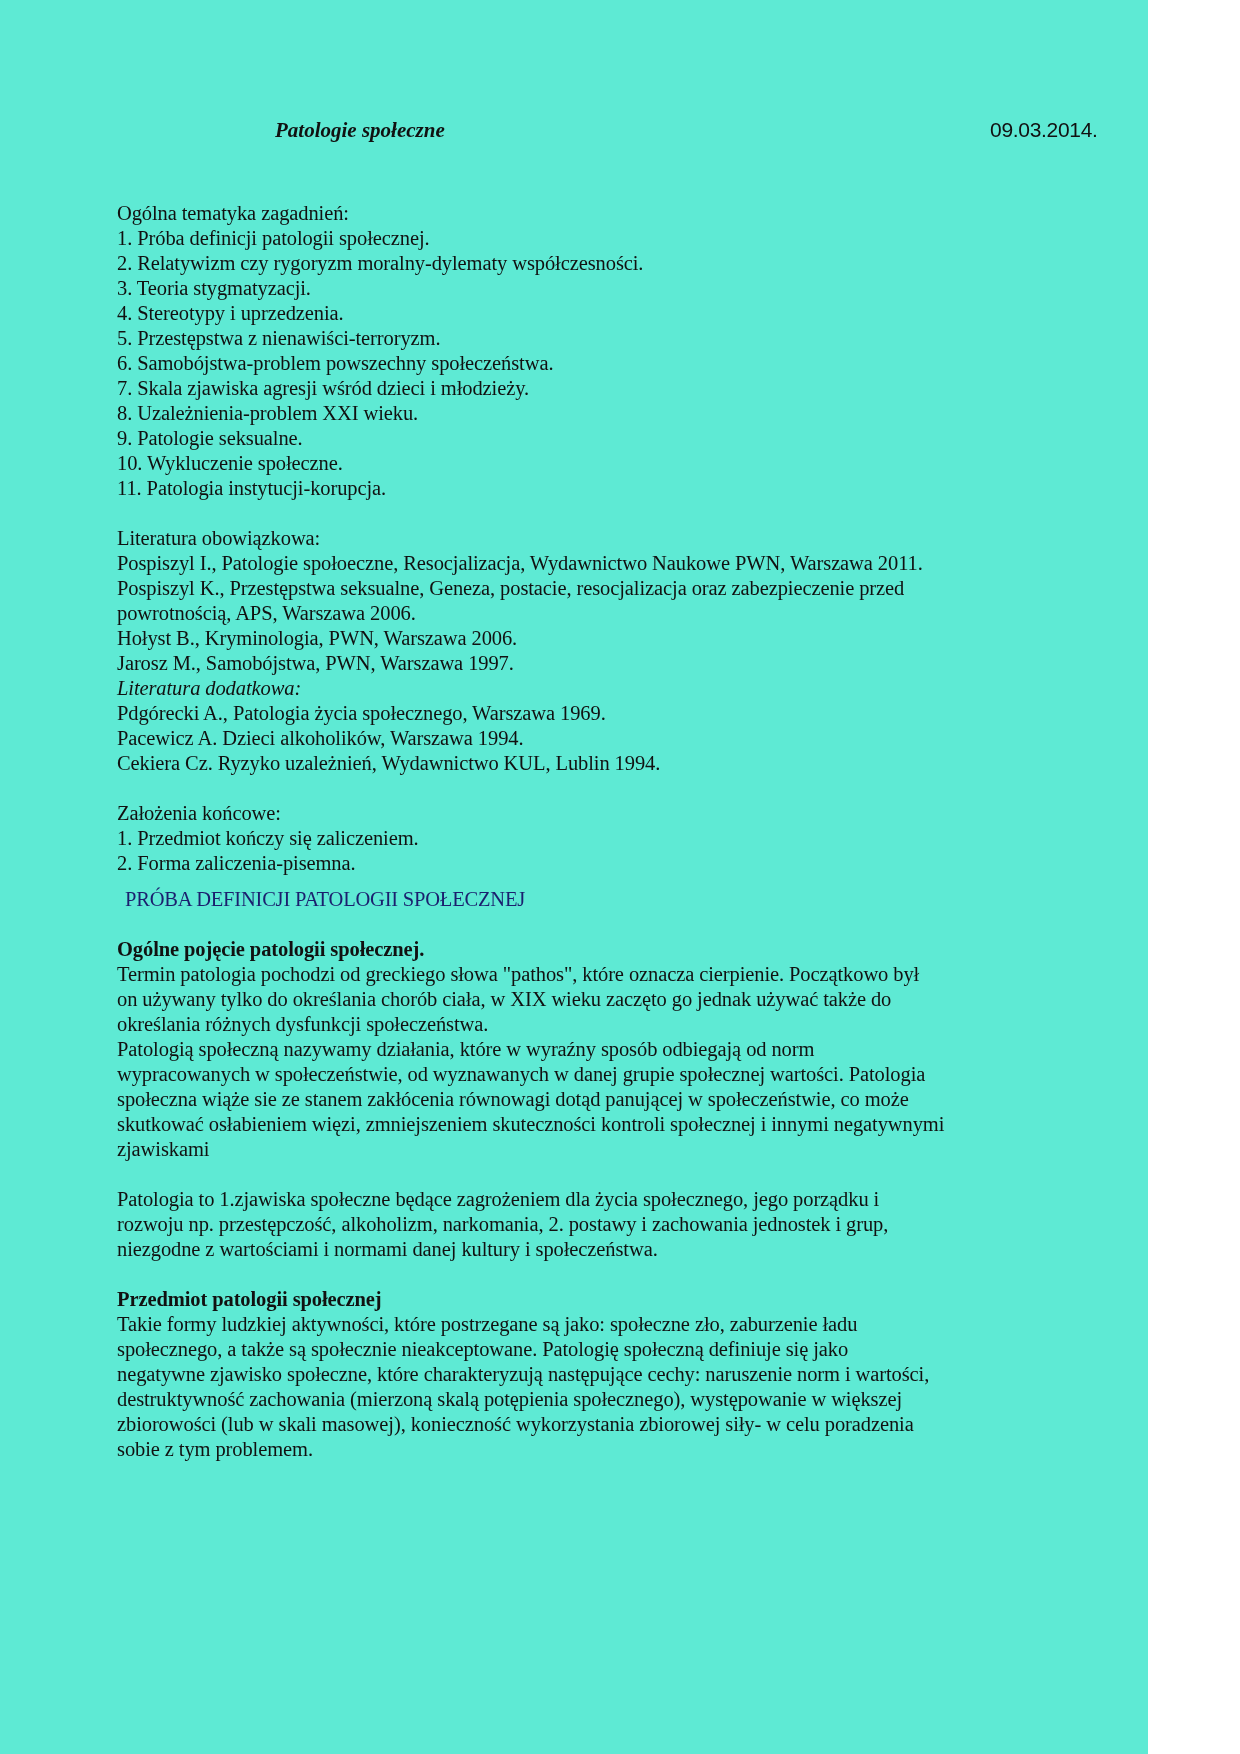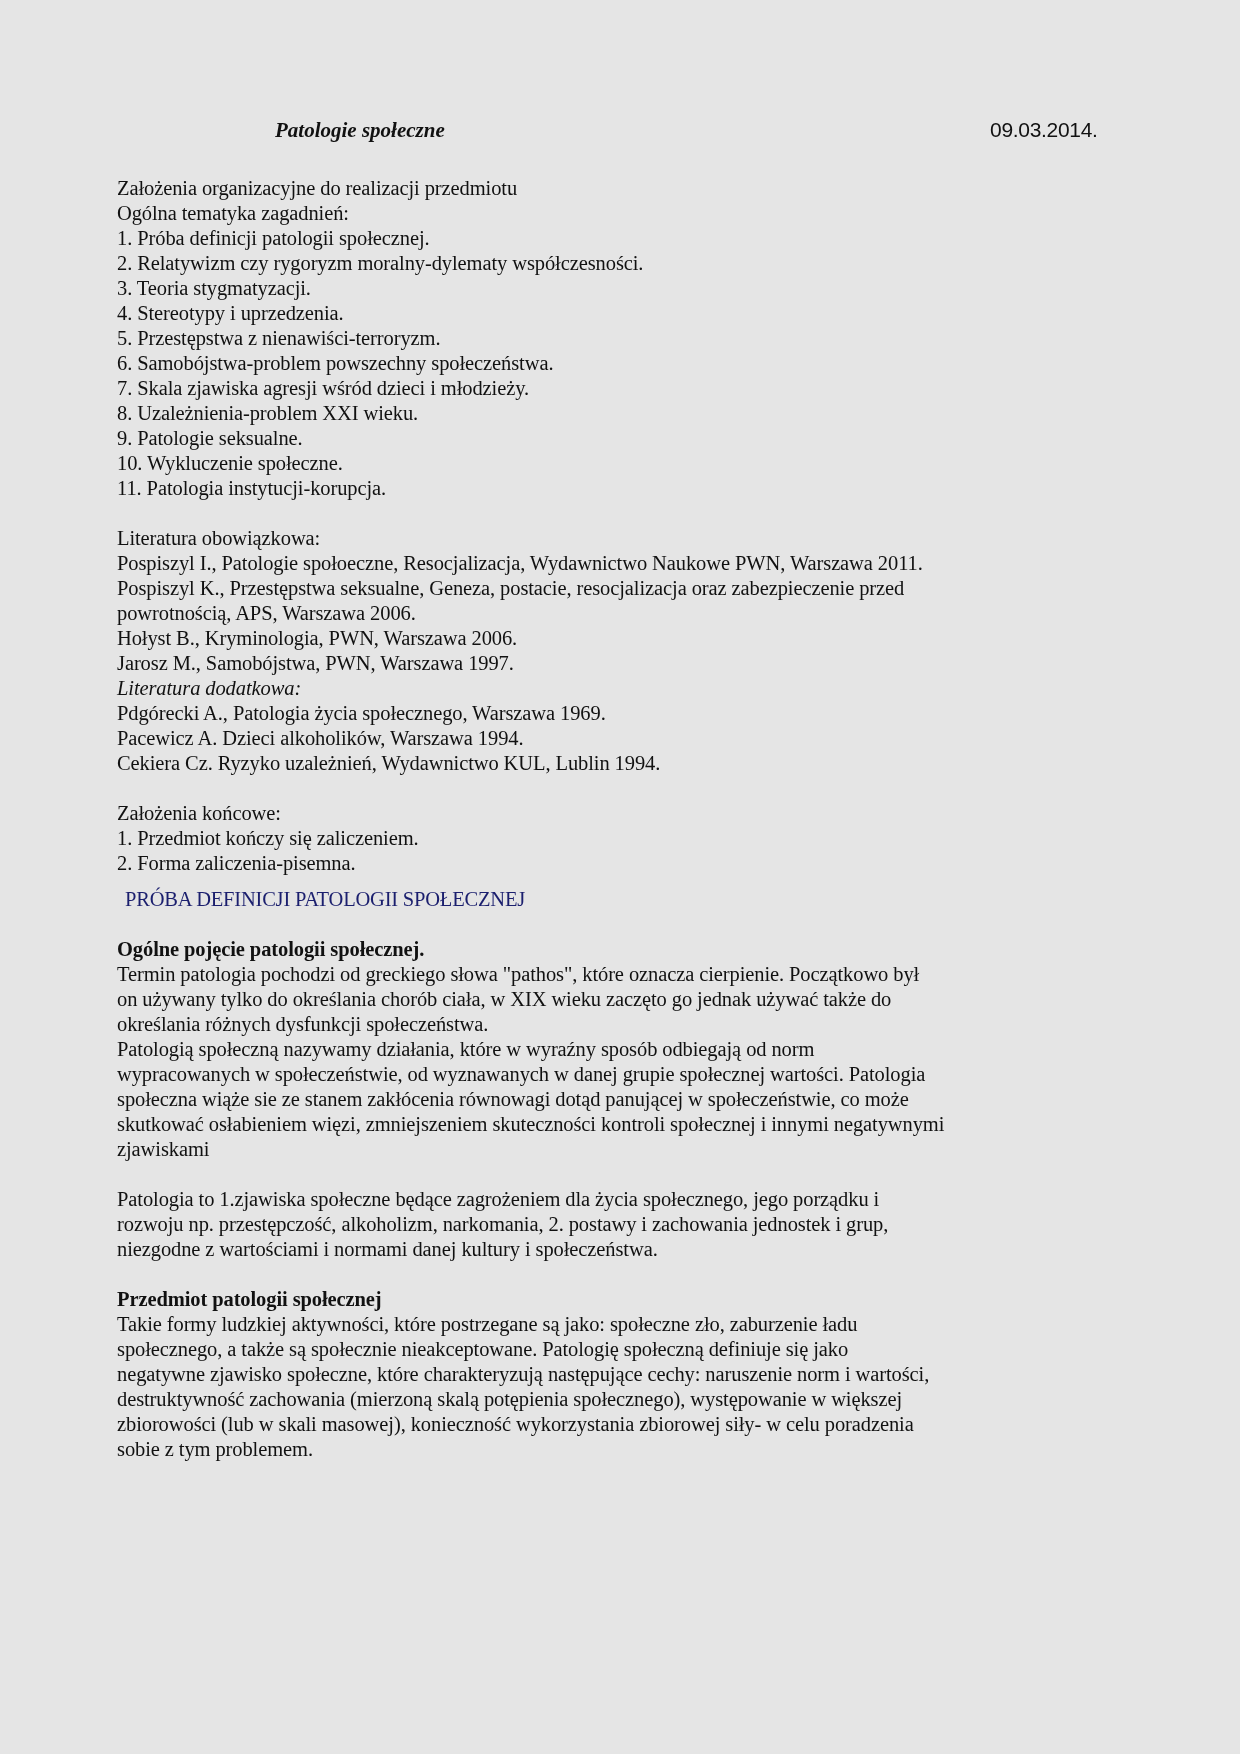--- a/index.html
+++ b/index.html
@@ -11,23 +11,23 @@
       width: 1240px;
       height: 1754px;
       position: relative;
       overflow: hidden;
       font-family: "Liberation Serif", "DejaVu Serif", serif;
       color: #111111;
     }
     .page {
       position: absolute;
       left: 0; top: 0;
-      width: 1240px;
+      width: 1148px;
       height: 1754px;
-      background: #e5e5e5;
+      background: #5eead4;
     }
     .line {
       position: absolute;
       left: 117px;
       font-size: 20.5px;
       line-height: 25px;
       white-space: nowrap;
       letter-spacing: -0.1px;
     }
     .doc-title {
@@ -62,21 +62,20 @@
     .italic { font-style: italic; }
   </style>
 </head>
 <body>
 
 <div class="page">
 
   <div class="doc-title">Patologie społeczne</div>
   <div class="doc-date">09.03.2014.</div>
 
-  <div class="line" style="top:176px;"> Założenia organizacyjne do realizacji przedmiotu</div>
   <div class="line" style="top:201px;">Ogólna tematyka zagadnień:</div>
 
   <div>
     <div class="line" style="top:226px;">1. Próba definicji patologii społecznej.</div>
     <div class="line" style="top:251px;">2. Relatywizm czy rygoryzm moralny-dylematy współczesności.</div>
     <div class="line" style="top:276px;">3. Teoria stygmatyzacji.</div>
     <div class="line" style="top:301px;">4. Stereotypy i uprzedzenia.</div>
     <div class="line" style="top:326px;">5. Przestępstwa z nienawiści-terroryzm.</div>
     <div class="line" style="top:351px;">6. Samobójstwa-problem powszechny społeczeństwa.</div>
     <div class="line" style="top:376px;">7. Skala zjawiska agresji wśród dzieci i młodzieży.</div>

